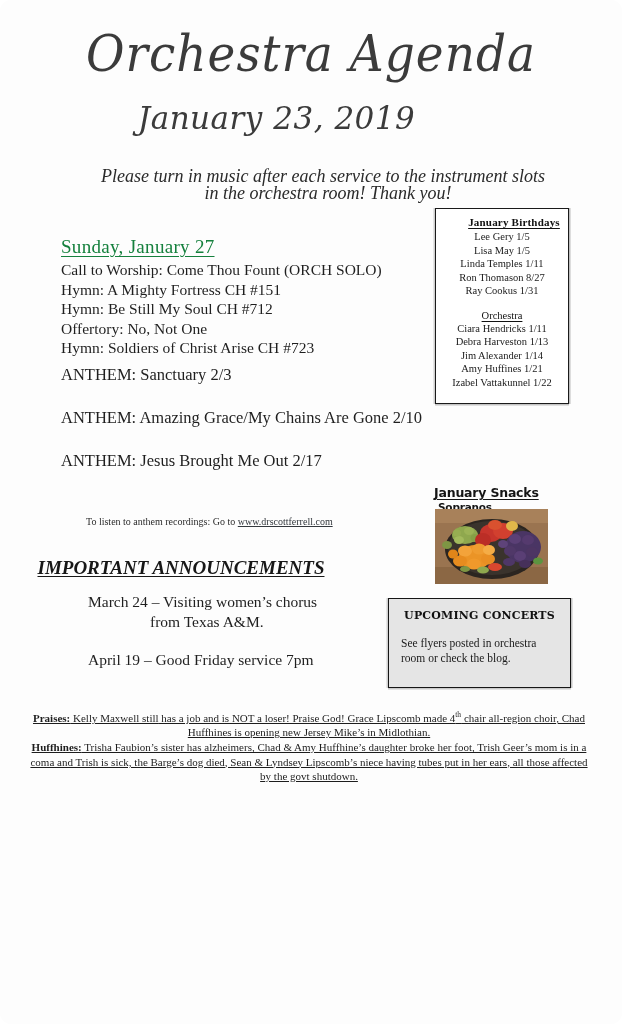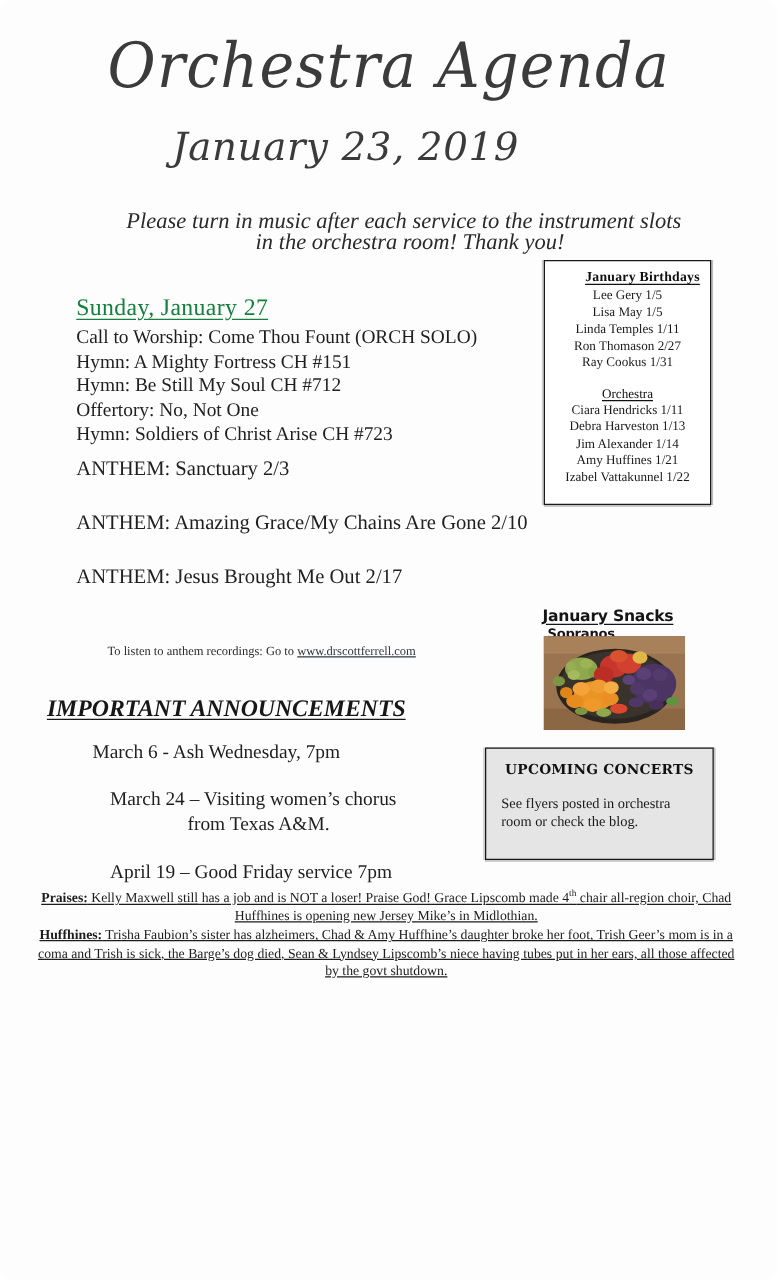--- a/index.html
+++ b/index.html
@@ -301,21 +301,21 @@
     <div class="anthem">ANTHEM:  Sanctuary  2/3</div>
     <div class="anthem">ANTHEM:  Amazing Grace/My Chains Are Gone  2/10</div>
     <div class="anthem">ANTHEM:  Jesus Brought Me Out  2/17</div>
   </div>
 
   <div class="bday-box">
     <div class="hdr">January  Birthdays</div>
     <div class="row">Lee Gery  1/5</div>
     <div class="row">Lisa May  1/5</div>
     <div class="row">Linda Temples  1/11</div>
-    <div class="row">Ron Thomason  2/27</div>
+    <div class="row">Ron Thomason  8/27</div>
     <div class="row">Ray Cookus  1/31</div>
     <div class="sub-hdr">Orchestra</div>
     <div class="row">Ciara Hendricks  1/11</div>
     <div class="row">Debra Harveston  1/13</div>
     <div class="row">Jim Alexander  1/14</div>
     <div class="row">Amy Huffines  1/21</div>
     <div class="row">Izabel Vattakunnel  1/22</div>
   </div>
 
   <div class="recordings">
@@ -365,23 +365,20 @@
       <ellipse cx="48" cy="61" rx="6" ry="3.5" fill="#8fa84e"></ellipse>
       <ellipse cx="30" cy="60" rx="5" ry="3" fill="#7e9644"></ellipse>
       <ellipse cx="103" cy="52" rx="5" ry="3.5" fill="#5c9440"></ellipse>
       <ellipse cx="12" cy="36" rx="5" ry="4" fill="#7e9644"></ellipse>
     </svg>
   </div>
 
   <div class="ann-title">IMPORTANT ANNOUNCEMENTS</div>
 
   <div class="ann-list">
-    <div class="ann-item">
-      <span>March 6  - Ash Wednesday, 7pm</span>
-    </div>
     <div class="ann-item indent">
       <span>March 24 – Visiting women’s chorus</span>
       <span class="cont">from Texas A&amp;M.</span>
     </div>
     <div class="ann-item indent">
       <span>April 19 – Good Friday service 7pm</span>
     </div>
   </div>
 
   <div class="concerts-box">

